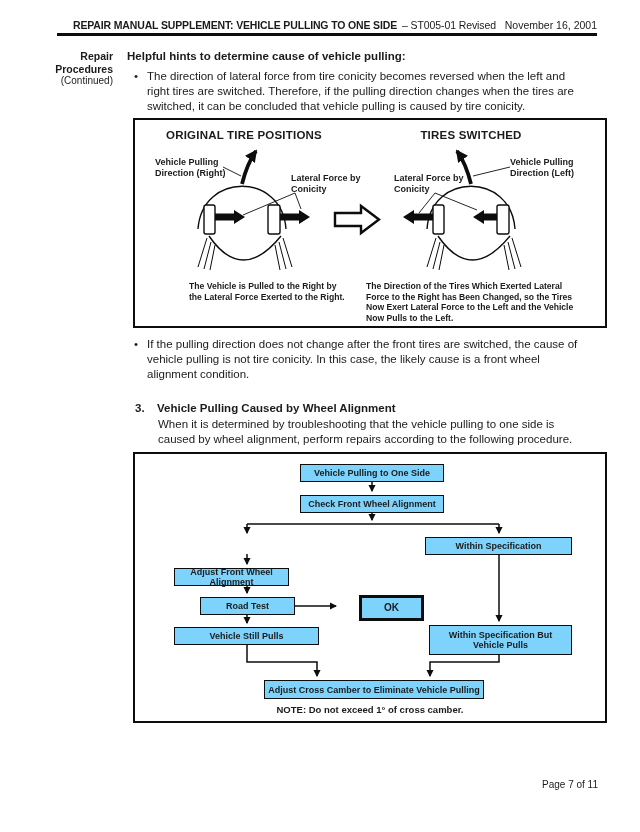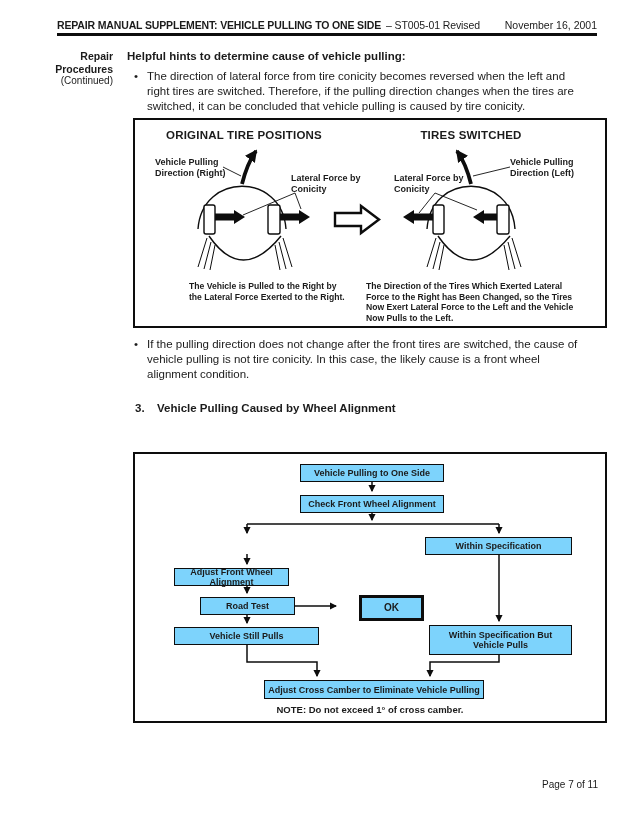--- a/index.html
+++ b/index.html
@@ -2,21 +2,21 @@
 <html><head>
 <meta charset="utf-8">
 <style>
   html,body{margin:0;padding:0;background:#fff;}
   .page{position:relative;width:640px;height:832px;background:#ffffff;overflow:hidden;
         font-family:"Liberation Sans","DejaVu Sans",sans-serif;color:#1b1b1b;}
   .pre{white-space:pre-line;}
 
   
   .hdr{position:absolute;left:57px;top:19px;width:540px;display:flex;align-items:baseline;font-size:10.5px;}
-  .hdr-title{font-weight:700;letter-spacing:-0.15px;}
+  .hdr-title{font-weight:700;letter-spacing:-0.15px;margin-left:16px;}
   .hdr-suffix{margin-left:5px;letter-spacing:-0.1px;}
   .hdr-date{margin-left:auto;}
   .hdr-rule{position:absolute;left:57px;top:33px;width:540px;height:3px;background:#0d0d0d;}
 
   
   .sidebar{position:absolute;left:30px;top:50px;width:83px;text-align:right;line-height:12.5px;font-size:10.5px;}
   .sidebar .b{font-weight:700;}
   .sidebar .r{font-size:10px;}
 
   
@@ -157,20 +157,22 @@
 
   <div class="bullet-row b2">
     <div class="bullet-glyph">•</div>
     <div class="bullet-text pre">If the pulling direction does not change after the front tires are switched, the cause of
 vehicle pulling is not tire conicity. In this case, the likely cause is a front wheel
 alignment condition.</div>
   </div>
 
   <div class="sec3-num">3.</div>
   <div class="sec3-title">Vehicle Pulling Caused by Wheel Alignment</div>
+  <div class="sec3-body pre">When it is determined by troubleshooting that the vehicle pulling to one side is
+caused by wheel alignment, perform repairs according to the following procedure.</div>
 
   <div class="flow">
     <svg width="470" height="267" viewBox="0 0 470 267">
       <defs>
         <marker id="fh" viewBox="0 0 10 10" refX="8.5" refY="5" markerWidth="5" markerHeight="5" orient="auto-start-reverse">
           <path d="M0,0 L10,5 L0,10 z" fill="#0d0d0d"></path>
         </marker>
       </defs>
       <g stroke="#0d0d0d" stroke-width="1.5" fill="none">
         <path d="M237,28 V37" marker-end="url(#fh)"></path>

